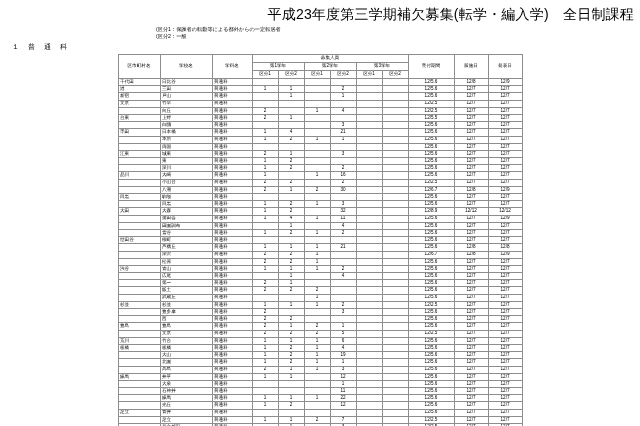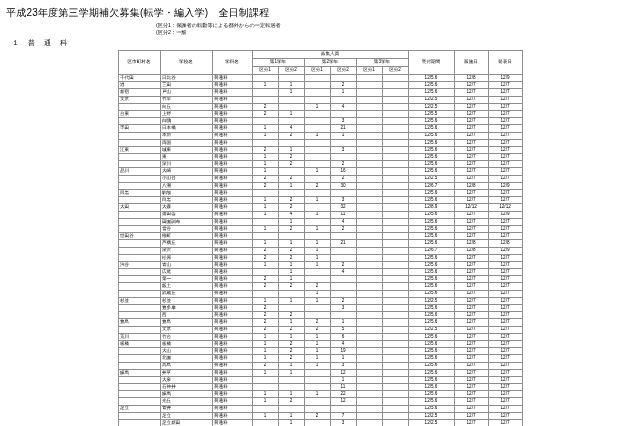--- a/index.html
+++ b/index.html
@@ -1,18 +1,18 @@
 <!DOCTYPE html>
 <html><head>
 <meta charset="utf-8">
 <style>
   html,body{margin:0;padding:0;background:#ffffff;}
   body{width:640px;height:426px;overflow:hidden;font-family:"Liberation Sans","DejaVu Sans",sans-serif;color:#000;}
   .page{position:relative;width:640px;height:426px;background:#fff;}
-  .title{text-align:left;font-size:10px;font-weight:normal;margin:6px 0 2px 0;letter-spacing:0.2px;}
+  .title{text-align:right;font-size:14px;font-weight:normal;margin:6px 0 2px 0;letter-spacing:0.2px;}
   .notes{margin:0 0 2px 150px;font-size:5.2px;line-height:1.35;}
   .secthead{font-size:7px;margin:2px 0 2px 6px;letter-spacing:1px;}
   table{border-collapse:collapse;margin:0 auto;table-layout:fixed;}
   td,th{border:0.5px solid #8d8d8d;font-size:4.6px;line-height:1;padding:0;height:6.2px;
         text-align:center;vertical-align:middle;overflow:hidden;white-space:nowrap;}
   th{font-weight:normal;background:#fff;}
   td.l{text-align:left;padding-left:1.5px;}
   td.num{text-align:center;}
   .hdr td,.hdr th{height:7px;}
   .wrap{padding:0 6px;}

